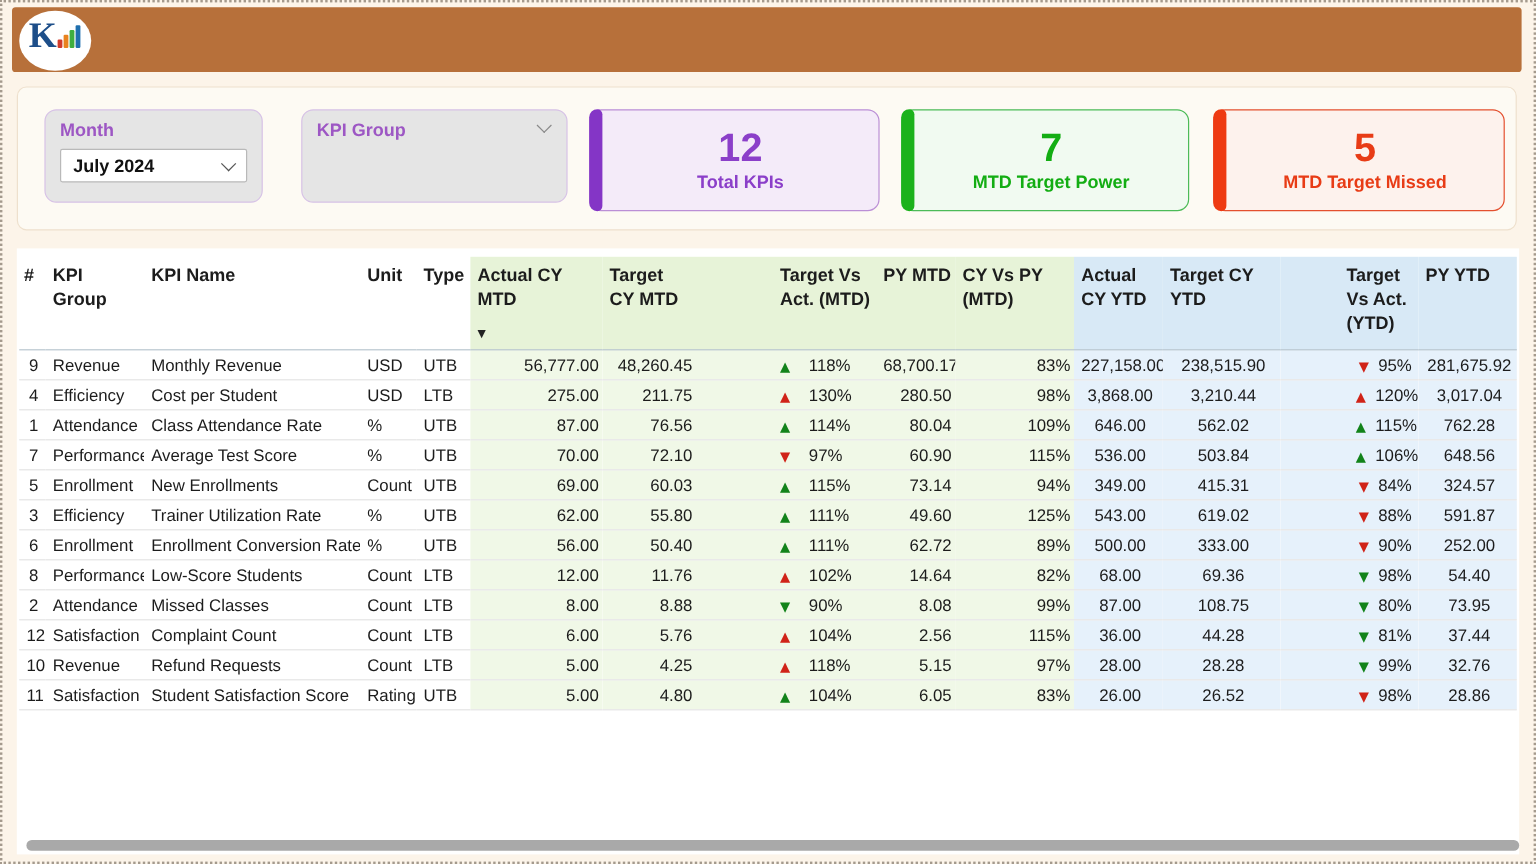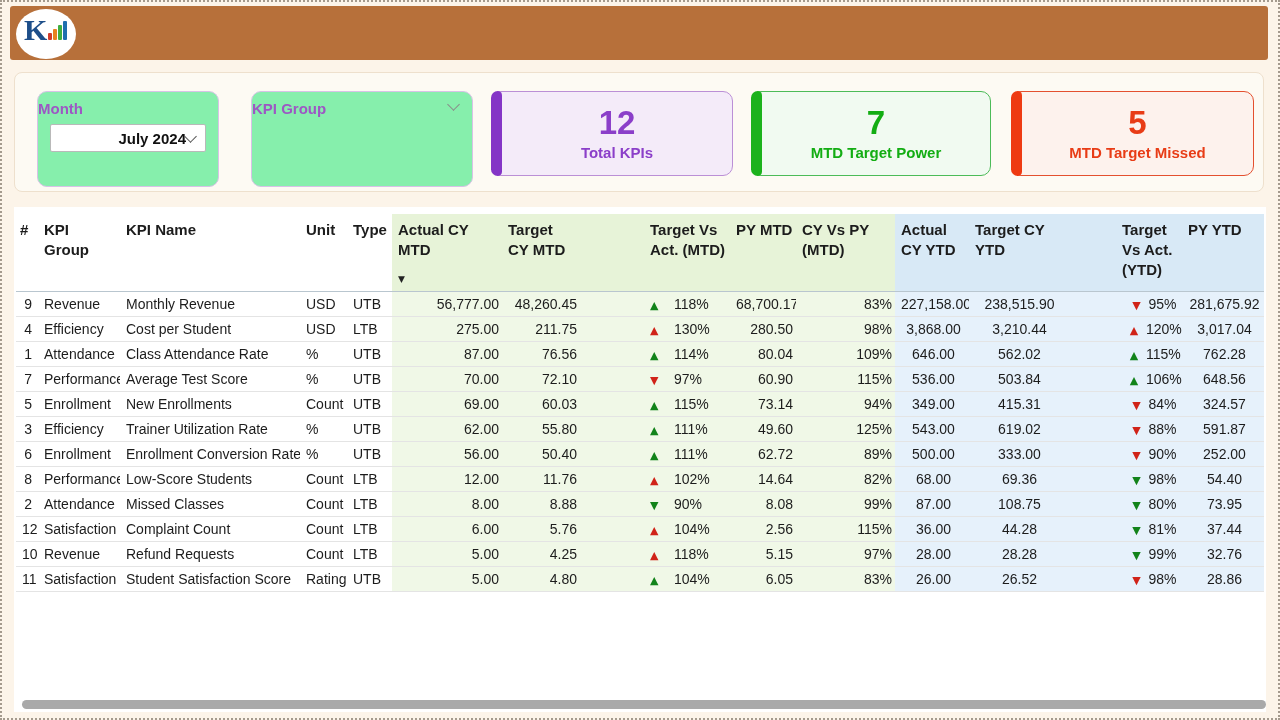--- a/index.html
+++ b/index.html
@@ -19,30 +19,30 @@
     position:absolute; left:6px; top:3px; width:60px; height:50px;
     background:#ffffff; border-radius:50%;
     display:flex; align-items:center; justify-content:center; overflow:hidden;
   }
   
   .filter-panel {
     position:absolute; left:12px; right:14px; top:70px; height:120px;
     background:#fdfaf3; border:1px solid #eee0cd; border-radius:8px;
   }
   .slicer {
-    position:absolute; top:18px; height:96px; background:#86efac;
-    border:1px solid #d7c2e6; border-radius:10px; padding:8px 0;
+    position:absolute; top:18px; height:78px; background:#e5e5e5;
+    border:1px solid #d7c2e6; border-radius:10px; padding:8px 12px;
   }
   .slicer-month { left:22px; width:182px; }
   .slicer-kpigroup { left:236px; width:222px; }
   .slicer-label { color:#9d57c4; font-weight:bold; font-size:15px; }
   .dropdown {
     position:absolute; left:12px; right:12px; top:32px; height:28px;
     background:#ffffff; border:1px solid #b9b9b9; border-radius:2px;
-    display:flex; align-items:center; padding:0 10px; cursor:pointer;text-align:right;
+    display:flex; align-items:center; padding:0 10px; cursor:pointer;
   }
   .dropdown-value { font-weight:bold; font-size:15px; color:#111; flex:1; }
   .chev {
     width:9px; height:9px; border-right:1.6px solid #555; border-bottom:1.6px solid #555;
     transform:rotate(45deg); margin-top:-4px; display:inline-block;
   }
   .slicer-menu-chev { position:absolute; right:14px; top:12px; border-color:#8a8a8a; }
   
   .kpi-card {
     position:absolute; top:18px; height:85px; border-radius:10px;

